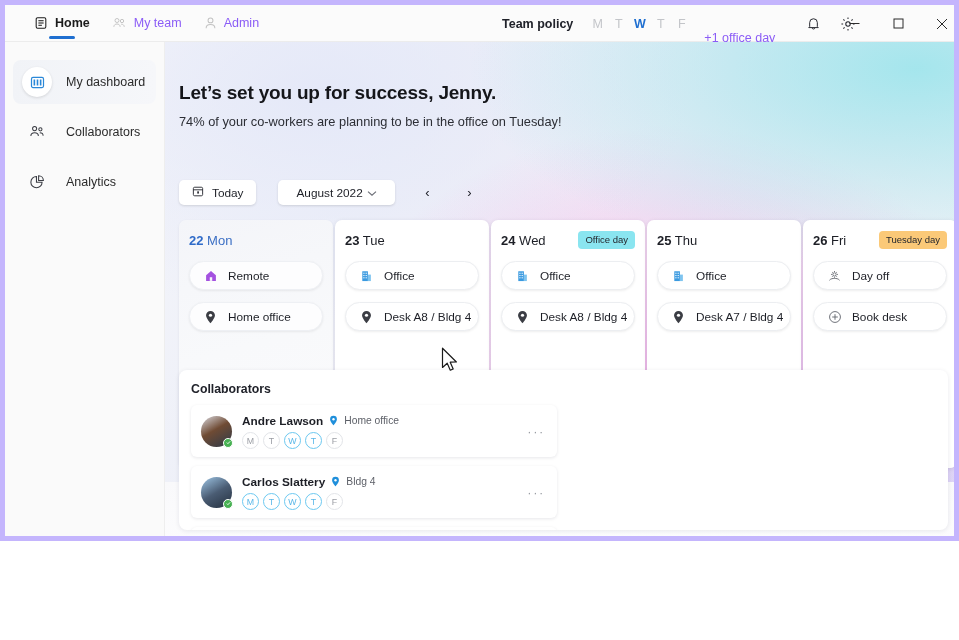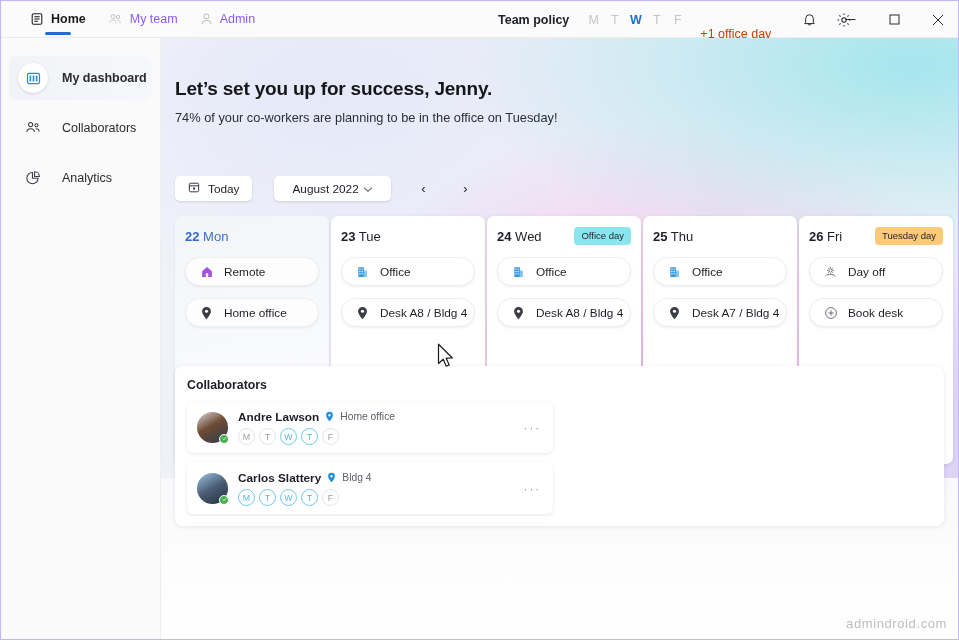--- a/index.html
+++ b/index.html
@@ -4,23 +4,23 @@
 <style>
   * { box-sizing: border-box; margin: 0; padding: 0; }
   html, body {
     width: 959px; height: 640px;
     font-family: "Liberation Sans", sans-serif;
     background: #ffffff;
     overflow: hidden;
   }
   #app {
     position: relative;
-    width: 959px; height: 640px;
+    width: 959px; height: 541px;
     background: #ffffff;
-    border: 1px solid #c4b5fd;
+    border: 5px solid #c4b5fd;
     overflow: hidden;
   }
 
   
   .titlebar {
     position: absolute; top: 0; left: 0;
     width: 959px; height: 37px;
     background: #fbfbfb;
     border-bottom: 1px solid #ececec;
     display: flex; align-items: center;
@@ -43,21 +43,21 @@
   .tb-center {
     position: absolute; left: 497px; top: 0; height: 37px;
     display: flex; align-items: center; gap: 0px;
   }
   .policy-label { font-size: 12.5px; color: #20222a; font-weight: bold; margin-right: 14px; }
   .policy-day {
     width: 21px; text-align: center;
     font-size: 12.5px; color: #c3c5c9;
   }
   .policy-day.on { color: #1f6fd0; font-weight: bold; }
-  .policy-extra { font-size: 12.5px; color: #c2410c; margin-left: 12px; margin-top: 28px; }
+  .policy-extra { font-size: 12.5px; color: #8b5cf6; margin-left: 12px; margin-top: 28px; }
 
   .tb-icons { position: absolute; left: 795px; top: 0; height: 37px; display: flex; align-items: center; gap: 9px; }
   .tb-ic { width: 26px; height: 26px; display: flex; align-items: center; justify-content: center; border-radius: 4px; }
 
   .win-ctrls { position: absolute; right: 0; top: 0; height: 37px; display: flex; }
   .win-btn {
     width: 44px; height: 37px;
     display: flex; align-items: center; justify-content: center;
     color: #333;
   }
@@ -78,21 +78,21 @@
   .side-item.active {
     background: linear-gradient(90deg,#f1f3f7 0%, #f6f7fa 100%);
   }
   .side-ic {
     width: 30px; height: 30px; border-radius: 50%;
     display: flex; align-items: center; justify-content: center;
     flex: 0 0 30px;
   }
   .side-item.active .side-ic { background: #ffffff; box-shadow: 0 1px 3px rgba(0,0,0,.13); }
   .side-label { line-height: 1; }
-  .side-item.active .side-label { font-weight: 700; }
+  .side-item.active .side-label { font-weight: 400; }
 
   
   .main {
     position: absolute; top: 37px; left: 160px;
     width: 799px; height: 603px;
     overflow: hidden;
   }
   .hero-bg {
     position: absolute; top: 0; left: 0; width: 799px; height: 440px;
     background:

